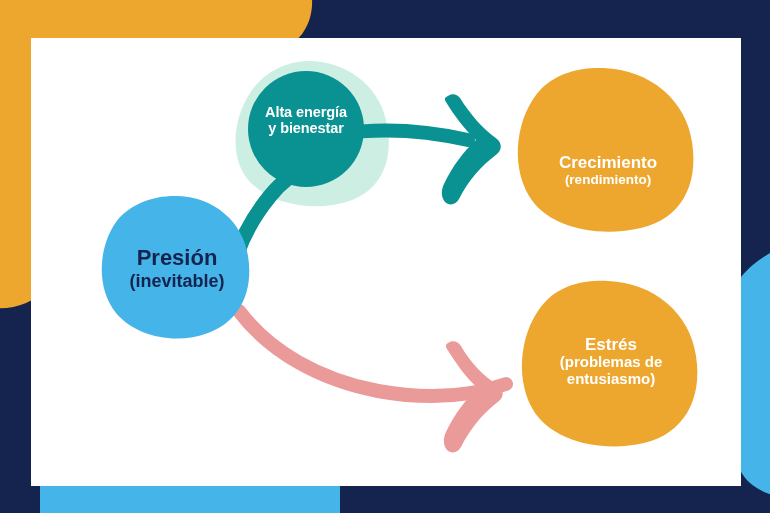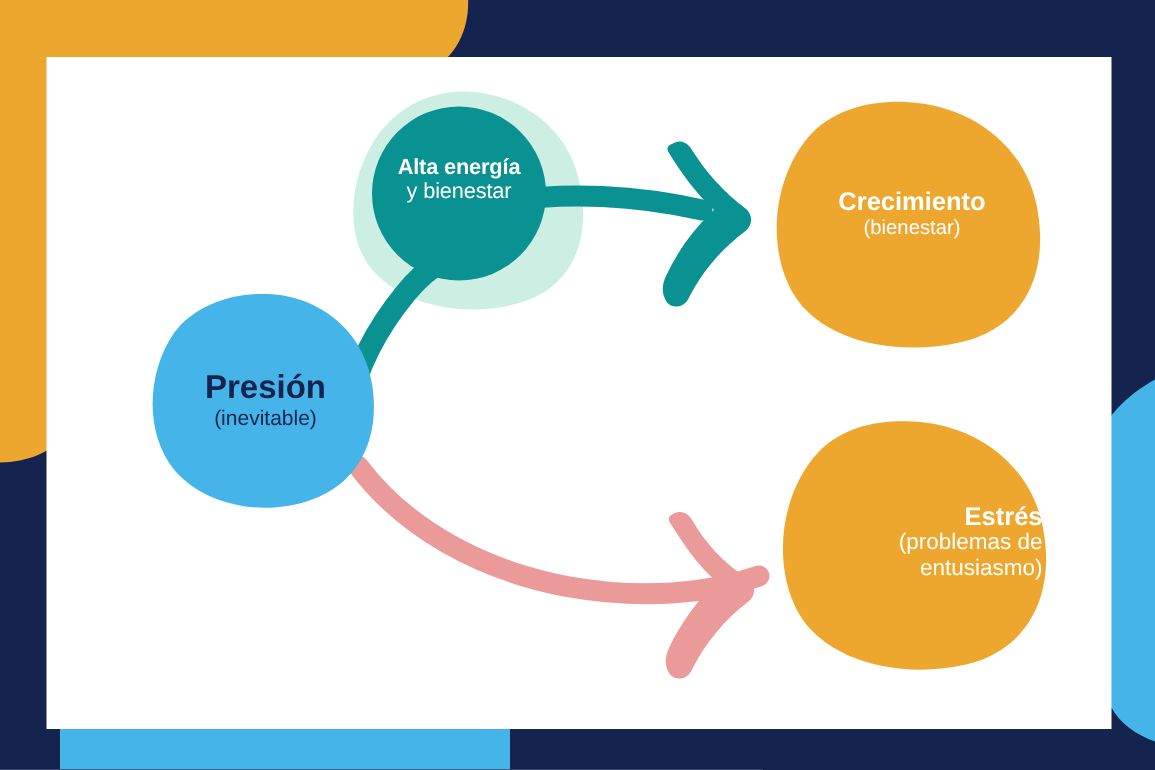--- a/index.html
+++ b/index.html
@@ -37,54 +37,53 @@
     line-height: 1.12;
     pointer-events: none;
     -webkit-font-smoothing: antialiased;
   }
   .label-title {
     display: block;
     font-weight: bold;
   }
   .label-sub {
     display: block;
-    font-weight: normal;
+    font-weight: bold;
   }
   #label-alta {
     left: 243px;
     top: 104px;
     width: 126px;
     color: #ffffff;
     font-size: 14.5px;
     letter-spacing: -0.1px;
   }
   #label-alta .label-title { font-size: 14.5px; }
   #label-alta .label-sub { font-size: 14.5px; }
   #label-presion {
     left: 113px;
     top: 246px;
     width: 128px;
     color: #14244f;
   }
   #label-presion .label-title { font-size: 22px; }
-  #label-presion .label-sub { font-size: 14px; }
+  #label-presion .label-sub { font-size: 18px; }
   #label-crecimiento {
     left: 525px;
     top: 125px;
     width: 166px;
     color: #ffffff;
   }
-  #label-crecimiento .label-title { font-size: 17px; }
+  #label-crecimiento .label-title { font-size: 17px; margin-top: 28px; }
   #label-crecimiento .label-sub { font-size: 13.5px; }
   #label-estres {
     left: 527px;
     top: 335px;
     width: 168px;
     color: #ffffff;
-    text-align: right;
   }
   #label-estres .label-title { font-size: 17px; }
   #label-estres .label-sub { font-size: 15px; }
 </style>
 </head>
 <body>
 
 <div id="stage">
 
   <div id="bg-layer">
@@ -140,21 +139,21 @@
       <span class="label-sub">y bienestar</span>
     </div>
 
     <div class="node-label" id="label-presion">
       <span class="label-title">Presión</span>
       <span class="label-sub">(inevitable)</span>
     </div>
 
     <div class="node-label" id="label-crecimiento">
       <span class="label-title">Crecimiento</span>
-      <span class="label-sub">(bienestar)</span>
+      <span class="label-sub">(rendimiento)</span>
     </div>
 
     <div class="node-label" id="label-estres">
       <span class="label-title">Estrés</span>
       <span class="label-sub">(problemas de</span>
       <span class="label-sub">entusiasmo)</span>
     </div>
   </div>
 
 </div>

